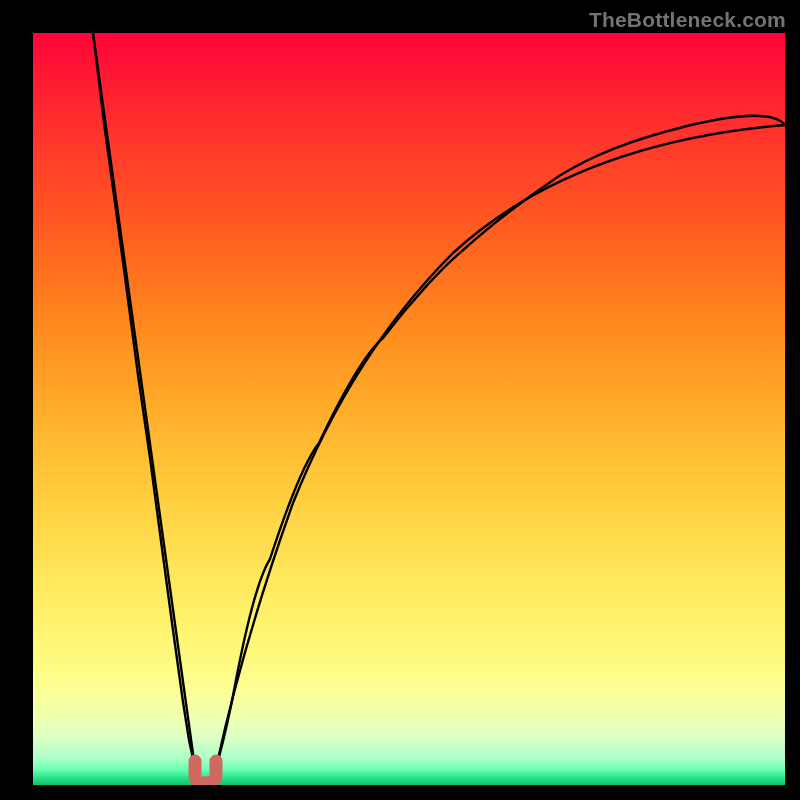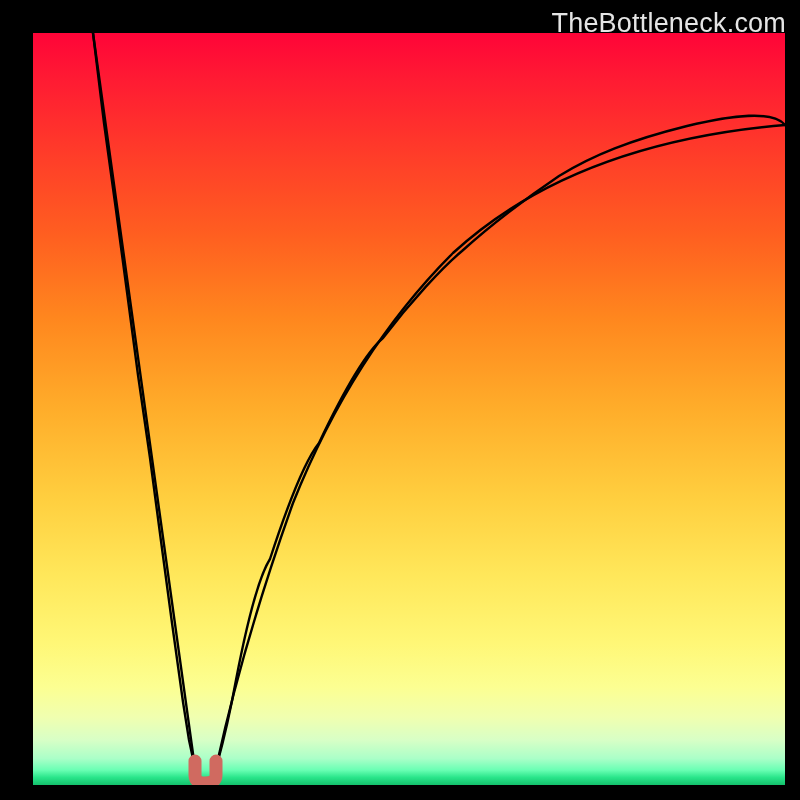--- a/index.html
+++ b/index.html
@@ -49,24 +49,24 @@
   .curve-svg {
     position: absolute;
     left: 0; top: 0;
     width: 752px;
     height: 752px;
   }
   .watermark {
     position: absolute;
     top: 8px;
     right: 14px;
-    color: #e5e5e5;
-    font-size: 27px;
+    color: #737373;
+    font-size: 21px;
     letter-spacing: 0.2px;
-    font-weight: 400;
+    font-weight: 700;
   }
 </style>
 </head>
 <body>
 
 <div class="frame">
   <div class="plot-area">
     <div class="gradient-bg"></div>
     <svg class="curve-svg" viewBox="0 0 752 752" preserveAspectRatio="none">
       <path fill="none" stroke="#000" stroke-width="2.4" stroke-linecap="round" d="M 60 0

